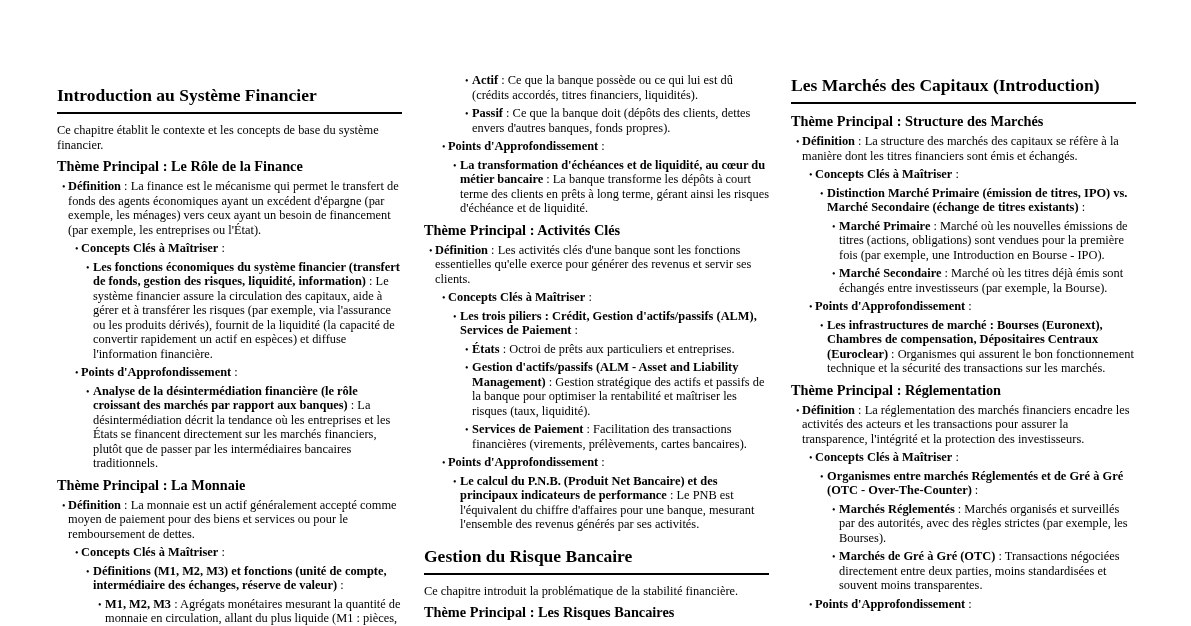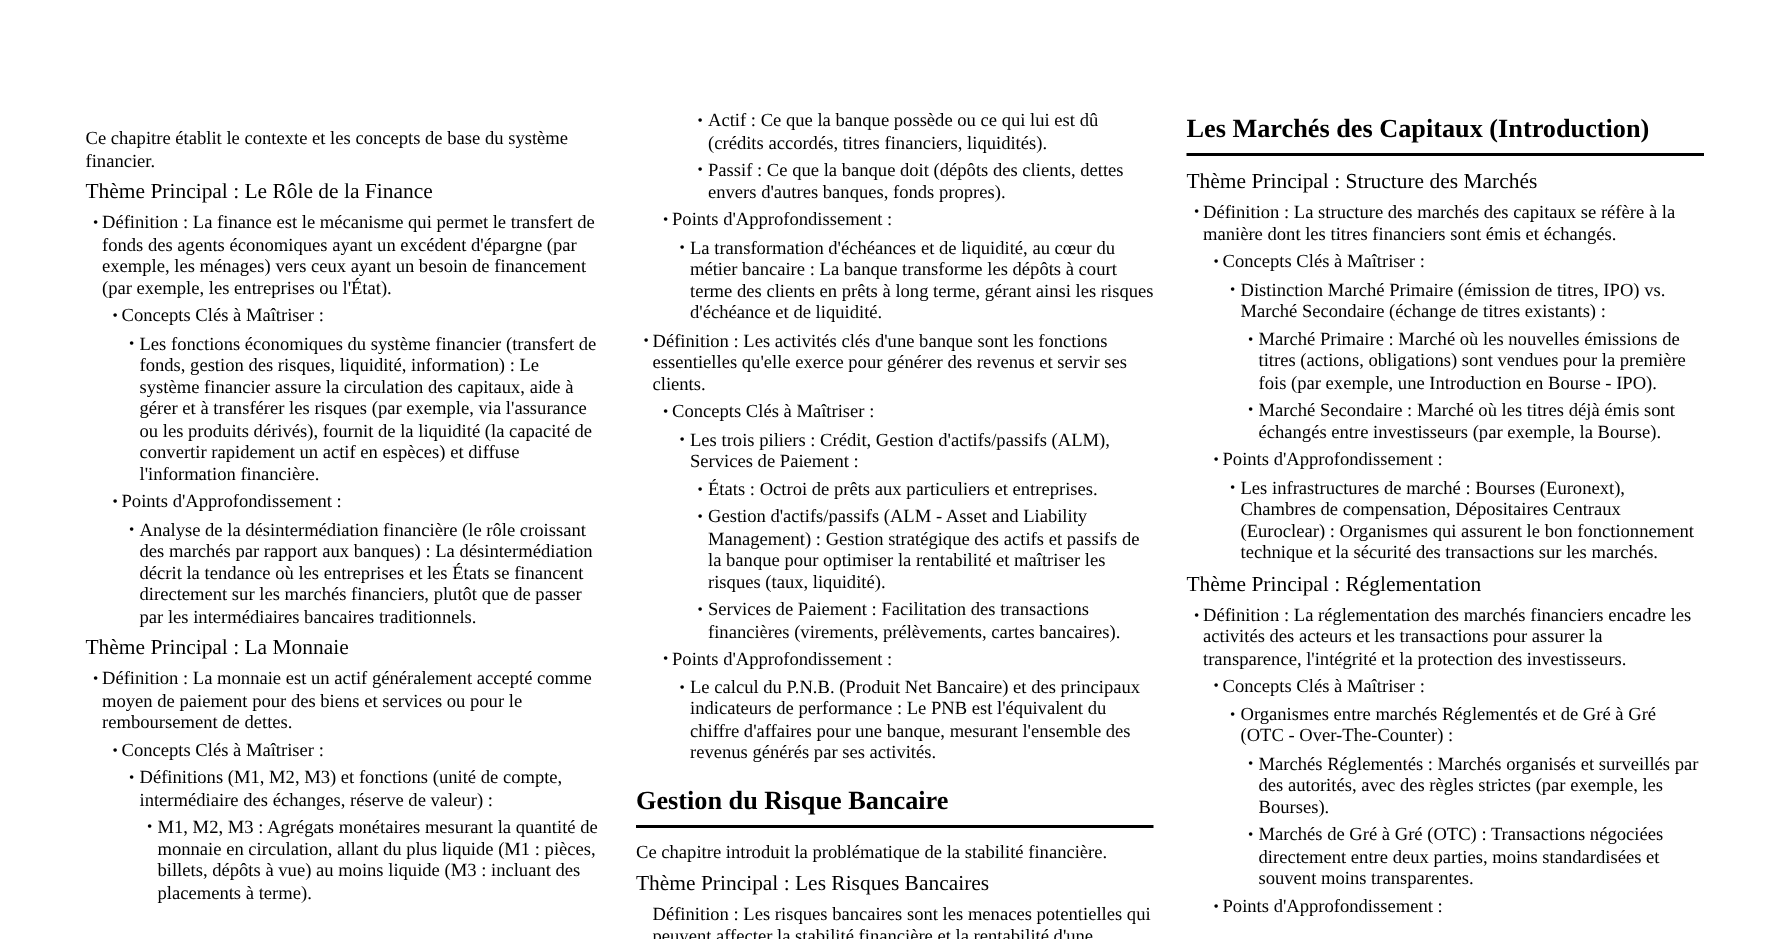--- a/index.html
+++ b/index.html
@@ -30,74 +30,76 @@
     font-size: 17.5px;
     font-weight: bold;
     line-height: 20px;
     border-bottom: 2px solid #000;
     padding-bottom: 7px;
     margin: 14px 0 9px 0;
   }
   .col .h1:first-child { margin-top: 0; }
   .h2 {
     font-size: 14.3px;
-    font-weight: normal;
+    font-weight: bold;
     line-height: 17px;
     margin: 6px 0 4px 0;
   }
   .p {
     font-size: 12.4px;
     line-height: 14.5px;
     margin: 0 0 4px 0;
   }
   .li {
     font-size: 12.4px;
     line-height: 14.5px;
     margin: 0 0 4px 0;
     position: relative;
   }
-  .li b { font-weight: normal; }
+  .li b { font-weight: bold; }
   .lvl1 { padding-left: 11px; }
   .lvl2 { padding-left: 24px; }
   .lvl3 { padding-left: 36px; }
   .lvl4 { padding-left: 48px; }
   .bullet {
     position: absolute;
     top: 1px;
     font-size: 10px;
     line-height: 14.5px;
   }
   .lvl1 > .bullet { left: 5px; }
   .lvl2 > .bullet { left: 18px; }
   .lvl3 > .bullet { left: 29px; }
   .lvl4 > .bullet { left: 41px; }
 </style>
 </head>
 <body>
 
 <div class="page">
   <div class="col col-1">
+      <div class="h1">Introduction au Système Financier</div>
       <div class="p">Ce chapitre établit le contexte et les concepts de base du système financier.</div>
       <div class="h2">Thème Principal : Le Rôle de la Finance</div>
       <div class="li lvl1"><span class="bullet">•</span><b>Définition</b><span> : La finance est le mécanisme qui permet le transfert de fonds des agents économiques ayant un excédent d'épargne (par exemple, les ménages) vers ceux ayant un besoin de financement (par exemple, les entreprises ou l'État).</span></div>
       <div class="li lvl2"><span class="bullet">•</span><b>Concepts Clés à Maîtriser</b><span> :</span></div>
       <div class="li lvl3"><span class="bullet">•</span><b>Les fonctions économiques du système financier (transfert de fonds, gestion des risques, liquidité, information)</b><span> : Le système financier assure la circulation des capitaux, aide à gérer et à transférer les risques (par exemple, via l'assurance ou les produits dérivés), fournit de la liquidité (la capacité de convertir rapidement un actif en espèces) et diffuse l'information financière.</span></div>
       <div class="li lvl2"><span class="bullet">•</span><b>Points d'Approfondissement</b><span> :</span></div>
       <div class="li lvl3"><span class="bullet">•</span><b>Analyse de la désintermédiation financière (le rôle croissant des marchés par rapport aux banques)</b><span> : La désintermédiation décrit la tendance où les entreprises et les États se financent directement sur les marchés financiers, plutôt que de passer par les intermédiaires bancaires traditionnels.</span></div>
       <div class="h2">Thème Principal : La Monnaie</div>
       <div class="li lvl1"><span class="bullet">•</span><b>Définition</b><span> : La monnaie est un actif généralement accepté comme moyen de paiement pour des biens et services ou pour le remboursement de dettes.</span></div>
       <div class="li lvl2"><span class="bullet">•</span><b>Concepts Clés à Maîtriser</b><span> :</span></div>
       <div class="li lvl3"><span class="bullet">•</span><b>Définitions (M1, M2, M3) et fonctions (unité de compte, intermédiaire des échanges, réserve de valeur)</b><span> :</span></div>
       <div class="li lvl4"><span class="bullet">•</span><b>M1, M2, M3</b><span> : Agrégats monétaires mesurant la quantité de monnaie en circulation, allant du plus liquide (M1 : pièces, billets, dépôts à vue) au moins liquide (M3 : incluant des placements à terme).</span></div>
     </div>
   <div class="col col-2">
       <div class="li lvl4"><span class="bullet">•</span><b>Actif</b><span> : Ce que la banque possède ou ce qui lui est dû (crédits accordés, titres financiers, liquidités).</span></div>
       <div class="li lvl4"><span class="bullet">•</span><b>Passif</b><span> : Ce que la banque doit (dépôts des clients, dettes envers d'autres banques, fonds propres).</span></div>
       <div class="li lvl2"><span class="bullet">•</span><b>Points d'Approfondissement</b><span> :</span></div>
       <div class="li lvl3"><span class="bullet">•</span><b>La transformation d'échéances et de liquidité, au cœur du métier bancaire</b><span> : La banque transforme les dépôts à court terme des clients en prêts à long terme, gérant ainsi les risques d'échéance et de liquidité.</span></div>
+      <div class="h2">Thème Principal : Activités Clés</div>
       <div class="li lvl1"><span class="bullet">•</span><b>Définition</b><span> : Les activités clés d'une banque sont les fonctions essentielles qu'elle exerce pour générer des revenus et servir ses clients.</span></div>
       <div class="li lvl2"><span class="bullet">•</span><b>Concepts Clés à Maîtriser</b><span> :</span></div>
       <div class="li lvl3"><span class="bullet">•</span><b>Les trois piliers : Crédit, Gestion d'actifs/passifs (ALM), Services de Paiement</b><span> :</span></div>
       <div class="li lvl4"><span class="bullet">•</span><b>États</b><span> : Octroi de prêts aux particuliers et entreprises.</span></div>
       <div class="li lvl4"><span class="bullet">•</span><b>Gestion d'actifs/passifs (ALM - Asset and Liability Management)</b><span> : Gestion stratégique des actifs et passifs de la banque pour optimiser la rentabilité et maîtriser les risques (taux, liquidité).</span></div>
       <div class="li lvl4"><span class="bullet">•</span><b>Services de Paiement</b><span> : Facilitation des transactions financières (virements, prélèvements, cartes bancaires).</span></div>
       <div class="li lvl2"><span class="bullet">•</span><b>Points d'Approfondissement</b><span> :</span></div>
       <div class="li lvl3"><span class="bullet">•</span><b>Le calcul du P.N.B. (Produit Net Bancaire) et des principaux indicateurs de performance</b><span> : Le PNB est l'équivalent du chiffre d'affaires pour une banque, mesurant l'ensemble des revenus générés par ses activités.</span></div>
       <div class="h1">Gestion du Risque Bancaire</div>
       <div class="p">Ce chapitre introduit la problématique de la stabilité financière.</div>

